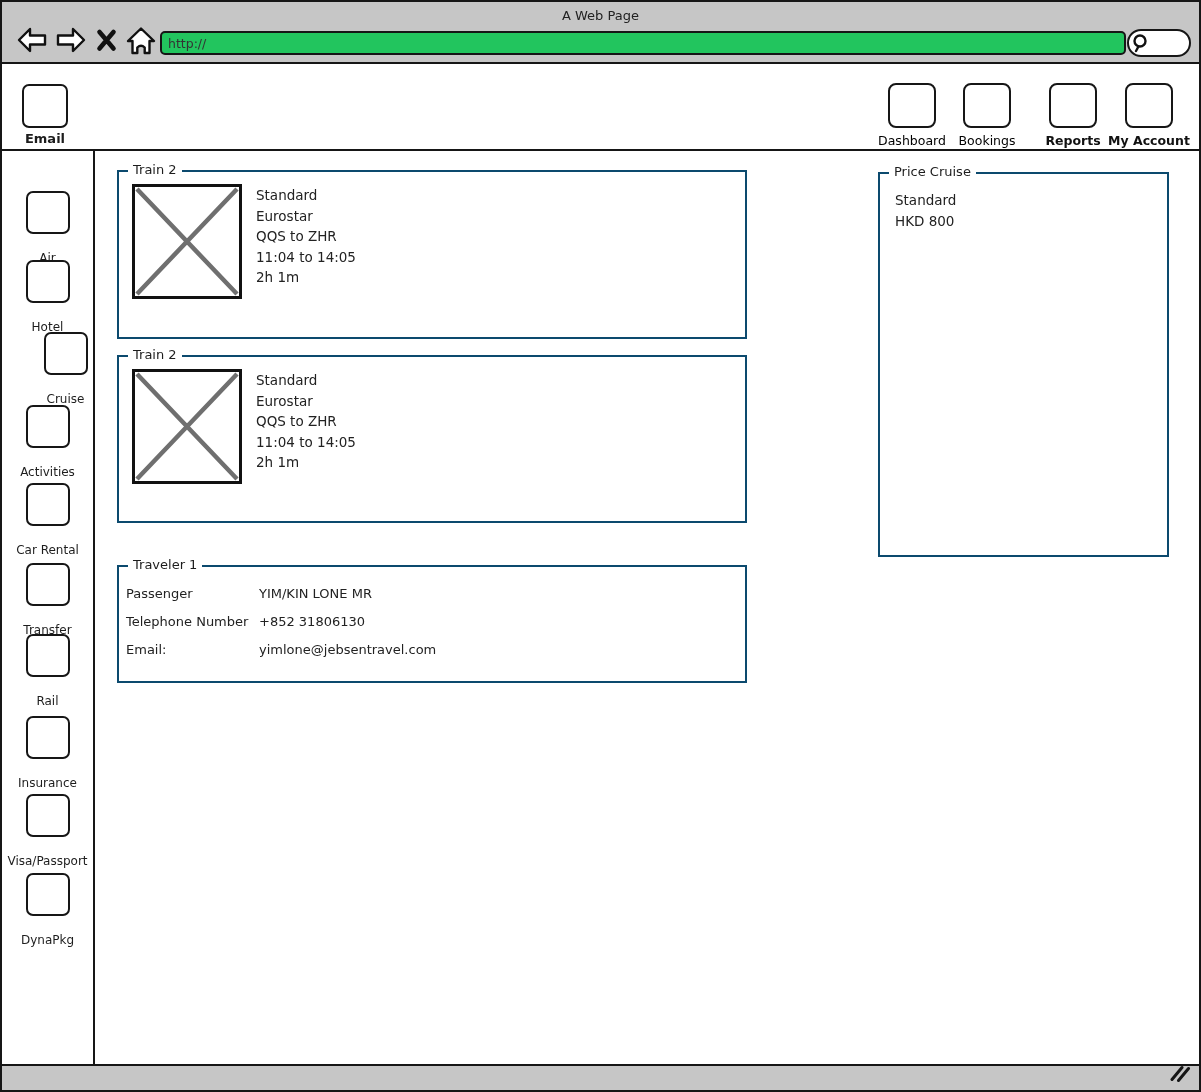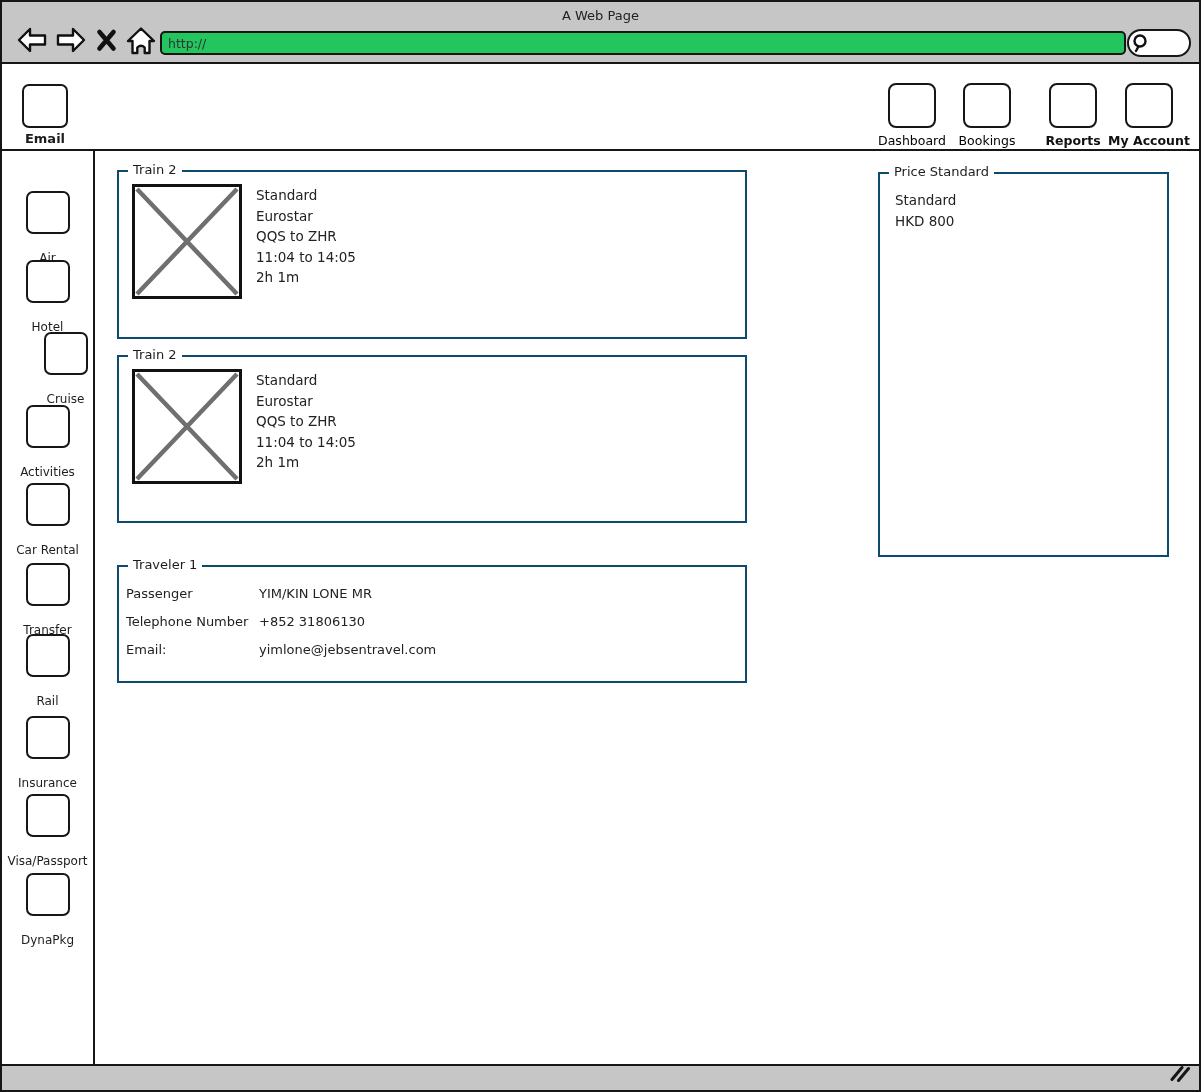--- a/index.html
+++ b/index.html
@@ -283,21 +283,21 @@
         <span>Passenger</span>
         <span>YIM/KIN LONE MR</span>
         <span>Telephone Number</span>
         <span>+852 31806130</span>
         <span>Email:</span>
         <span>yimlone@jebsentravel.com</span>
       </div>
     </div>
 
     <div class="panel panel-price">
-      <span class="panel-title">Price Standard</span>
+      <span class="panel-title">Price Cruise</span>
       <div class="price-lines">
         <div>Standard</div>
         <div>HKD 800</div>
       </div>
     </div>
 
   </div>
 
   <div class="statusbar">
     <span class="resize-handle">

